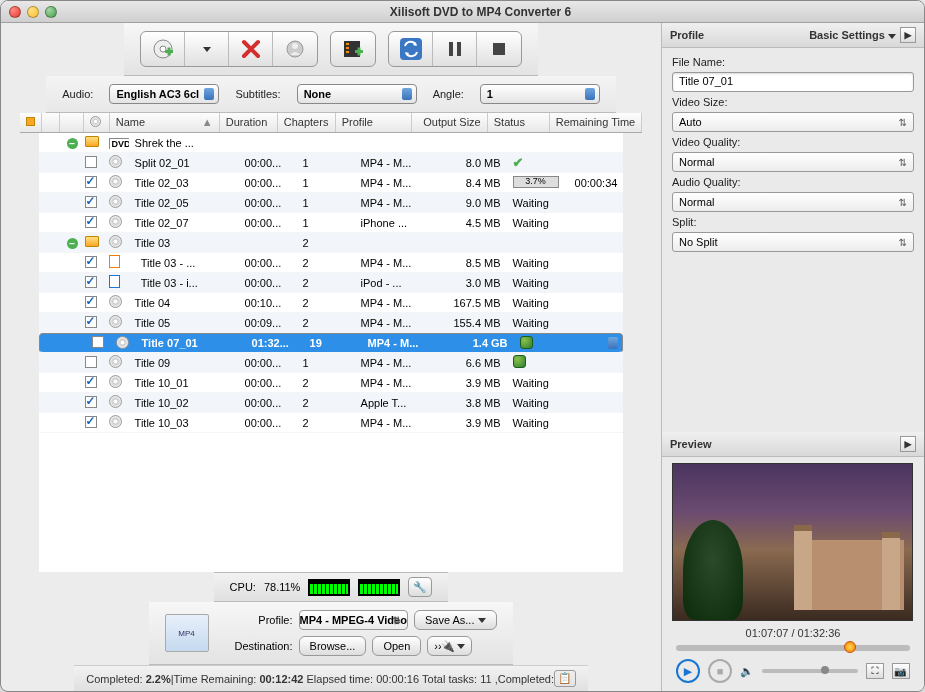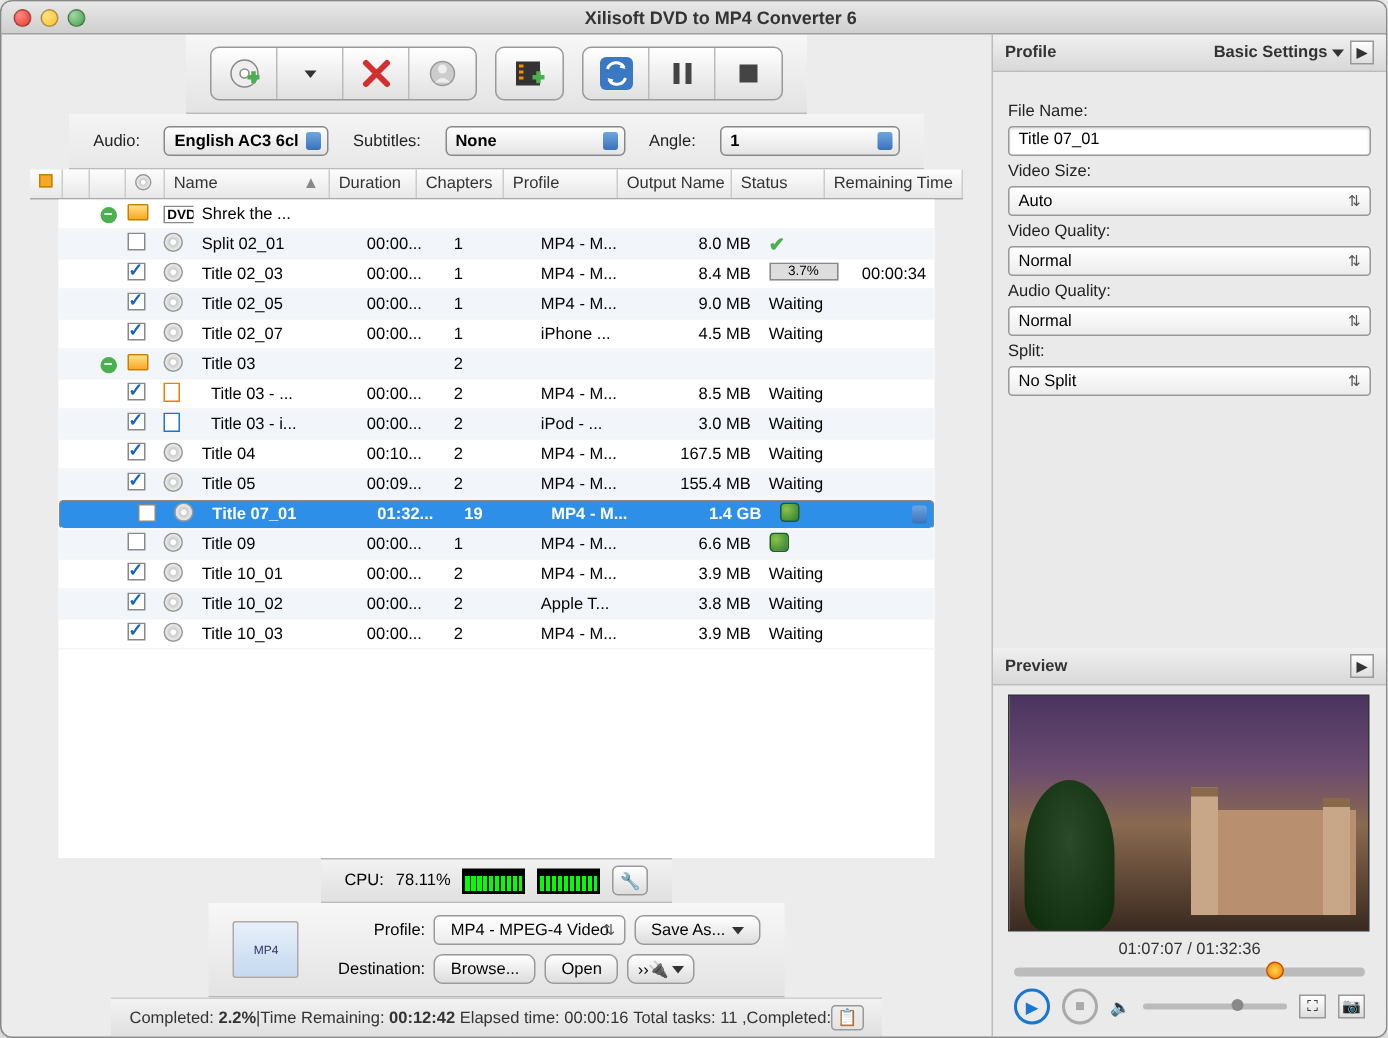--- a/index.html
+++ b/index.html
@@ -41,30 +41,30 @@
 .led { width: 13px; height: 13px; border-radius: 3px; background: radial-gradient(circle at 30% 30%,#8bc34a,#2e7d32); display: inline-block; border: 1px solid #1b5e20; }
 .cpu { padding: 4px 16px; background: linear-gradient(#f2f2f2,#e0e0e0); border-top: 1px solid #bbb; border-bottom: 1px solid #bbb; display: flex; align-items: center; gap: 8px; font-size: 11px; }
 .cpu-graph { width: 42px; height: 17px; background: #000; display: inline-block; position: relative; }
 .cpu-graph::after { content: ""; position: absolute; left: 2px; right: 2px; bottom: 2px; height: 10px; background: repeating-linear-gradient(90deg,#0f0 0,#0f0 3px,#000 3px,#000 4px); }
 .wrench { margin-left: auto; width: 24px; height: 20px; border: 1px solid #999; border-radius: 4px; background: linear-gradient(#fff,#ddd); display: flex; align-items: center; justify-content: center; }
 .bottom { padding: 8px 16px; display: flex; gap: 10px; align-items: center; background: linear-gradient(#f7f7f7,#e3e3e3); border-bottom: 1px solid #bbb; }
 .thumb { width: 44px; height: 38px; border: 1px solid #aaa; background: linear-gradient(#e8f0fa,#c5d9ef); border-radius: 2px; display: flex; align-items: center; justify-content: center; font-size: 8px; color: #336; }
 .bottom-fields { flex: 1; display: flex; flex-direction: column; gap: 6px; }
 .field-row { display: flex; align-items: center; gap: 6px; }
 .field-row label { width: 74px; text-align: right; }
-.sel2 { flex: 1; border: 1px solid #999; border-radius: 4px; background: linear-gradient(#fff,#ececec); height: 20px; padding: 2px 10px; display: flex; align-items: center; position: relative; }
+.sel2 { flex: 1; border: 1px solid #999; border-radius: 4px; background: linear-gradient(#fff,#ececec); height: 20px; padding: 2px 0; display: flex; align-items: center; position: relative; font-weight: bold; }
 .sel2::after { content: "⇅"; position: absolute; right: 6px; color: #555; font-size: 10px; }
 .btn { border: 1px solid #999; border-radius: 6px; background: linear-gradient(#fff,#ddd); padding: 3px 10px; cursor: pointer; height: 20px; display: flex; align-items: center; }
 .status { padding: 4px 12px; background: linear-gradient(#f2f2f2,#e0e0e0); border-top: 1px solid #ccc; font-size: 11px; color: #333; display: flex; align-items: center; }
 .right { width: 262px; background: #eaeaea; display: flex; flex-direction: column; }
 .panel-head { background: linear-gradient(#f0f0f0,#d8d8d8); border-bottom: 1px solid #bbb; padding: 4px 8px; display: flex; align-items: center; font-weight: bold; color: #333; }
 .panel-head .hb { margin-left: auto; display: flex; align-items: center; gap: 4px; }
 .tri { width: 0; height: 0; border-left: 4px solid transparent; border-right: 4px solid transparent; border-top: 5px solid #333; display: inline-block; }
 .arrow-r { width: 16px; height: 16px; border: 1px solid #999; background: linear-gradient(#fff,#ddd); display: flex; align-items: center; justify-content: center; font-size: 9px; }
-.form { padding: 20px 10px; display: flex; flex-direction: column; gap: 4px; }
+.form { padding: 8px 10px; display: flex; flex-direction: column; gap: 4px; }
 .form label { color: #222; }
 .input { border: 1px solid #999; border-radius: 3px; background: #fff; height: 20px; padding: 2px 6px; box-shadow: inset 0 1px 2px rgba(0,0,0,.15); }
 .combo { border: 1px solid #999; border-radius: 3px; background: linear-gradient(#fff,#ececec); height: 20px; padding: 2px 6px; position: relative; display: flex; align-items: center; }
 .combo::after { content: "⇅"; position: absolute; right: 6px; color: #555; font-size: 10px; }
 .preview-area { padding: 6px 10px 8px; }
 .preview-img { width: 241px; height: 158px; background: linear-gradient(180deg,#4a3560 0%,#6a4a70 30%,#8a6a50 55%,#3a2a20 100%); border: 1px solid #333; position: relative; overflow: hidden; }
 .castle { position: absolute; right: 8px; bottom: 10px; width: 110px; height: 70px; background: #b89070; }
 .tower { position: absolute; width: 18px; background: #c8a688; border-top: 6px solid #8a684a; }
 .t1 { right: 100px; bottom: 10px; height: 85px; }
 .t2 { right: 12px; bottom: 10px; height: 78px; }
@@ -169,21 +169,21 @@
       </div>
       <div class="cols">
         <div class="c-check"><span style="width:9px;height:9px;background:#f9a825;display:inline-block;border:1px solid #c08400"></span></div>
         <div class="c-exp"></div>
         <div class="c-chk2"></div>
         <div class="c-ico"><span class="disc" style="width:11px;height:11px"></span></div>
         <div class="c-name"><span>Name</span> <span style="float:right;color:#888">▲</span></div>
         <div class="c-dur">Duration</div>
         <div class="c-chap">Chapters</div>
         <div class="c-prof">Profile</div>
-        <div class="c-size">Output Name</div>
+        <div class="c-size">Output Size</div>
         <div class="c-stat">Status</div>
         <div class="c-rem">Remaining Time</div>
       </div>
       <div class="list" id="list">
           <div class="row">
             <div class="c-check"></div>
             <div class="c-exp"><span class="minus">−</span></div>
             <div class="c-chk2"><span class="folder"></span></div>
             <div class="c-ico"><span style="font-size:9px;font-weight:bold;border:1px solid #888;padding:0 2px;">DVD</span></div>
             <div class="c-name">Shrek the ...</div>

